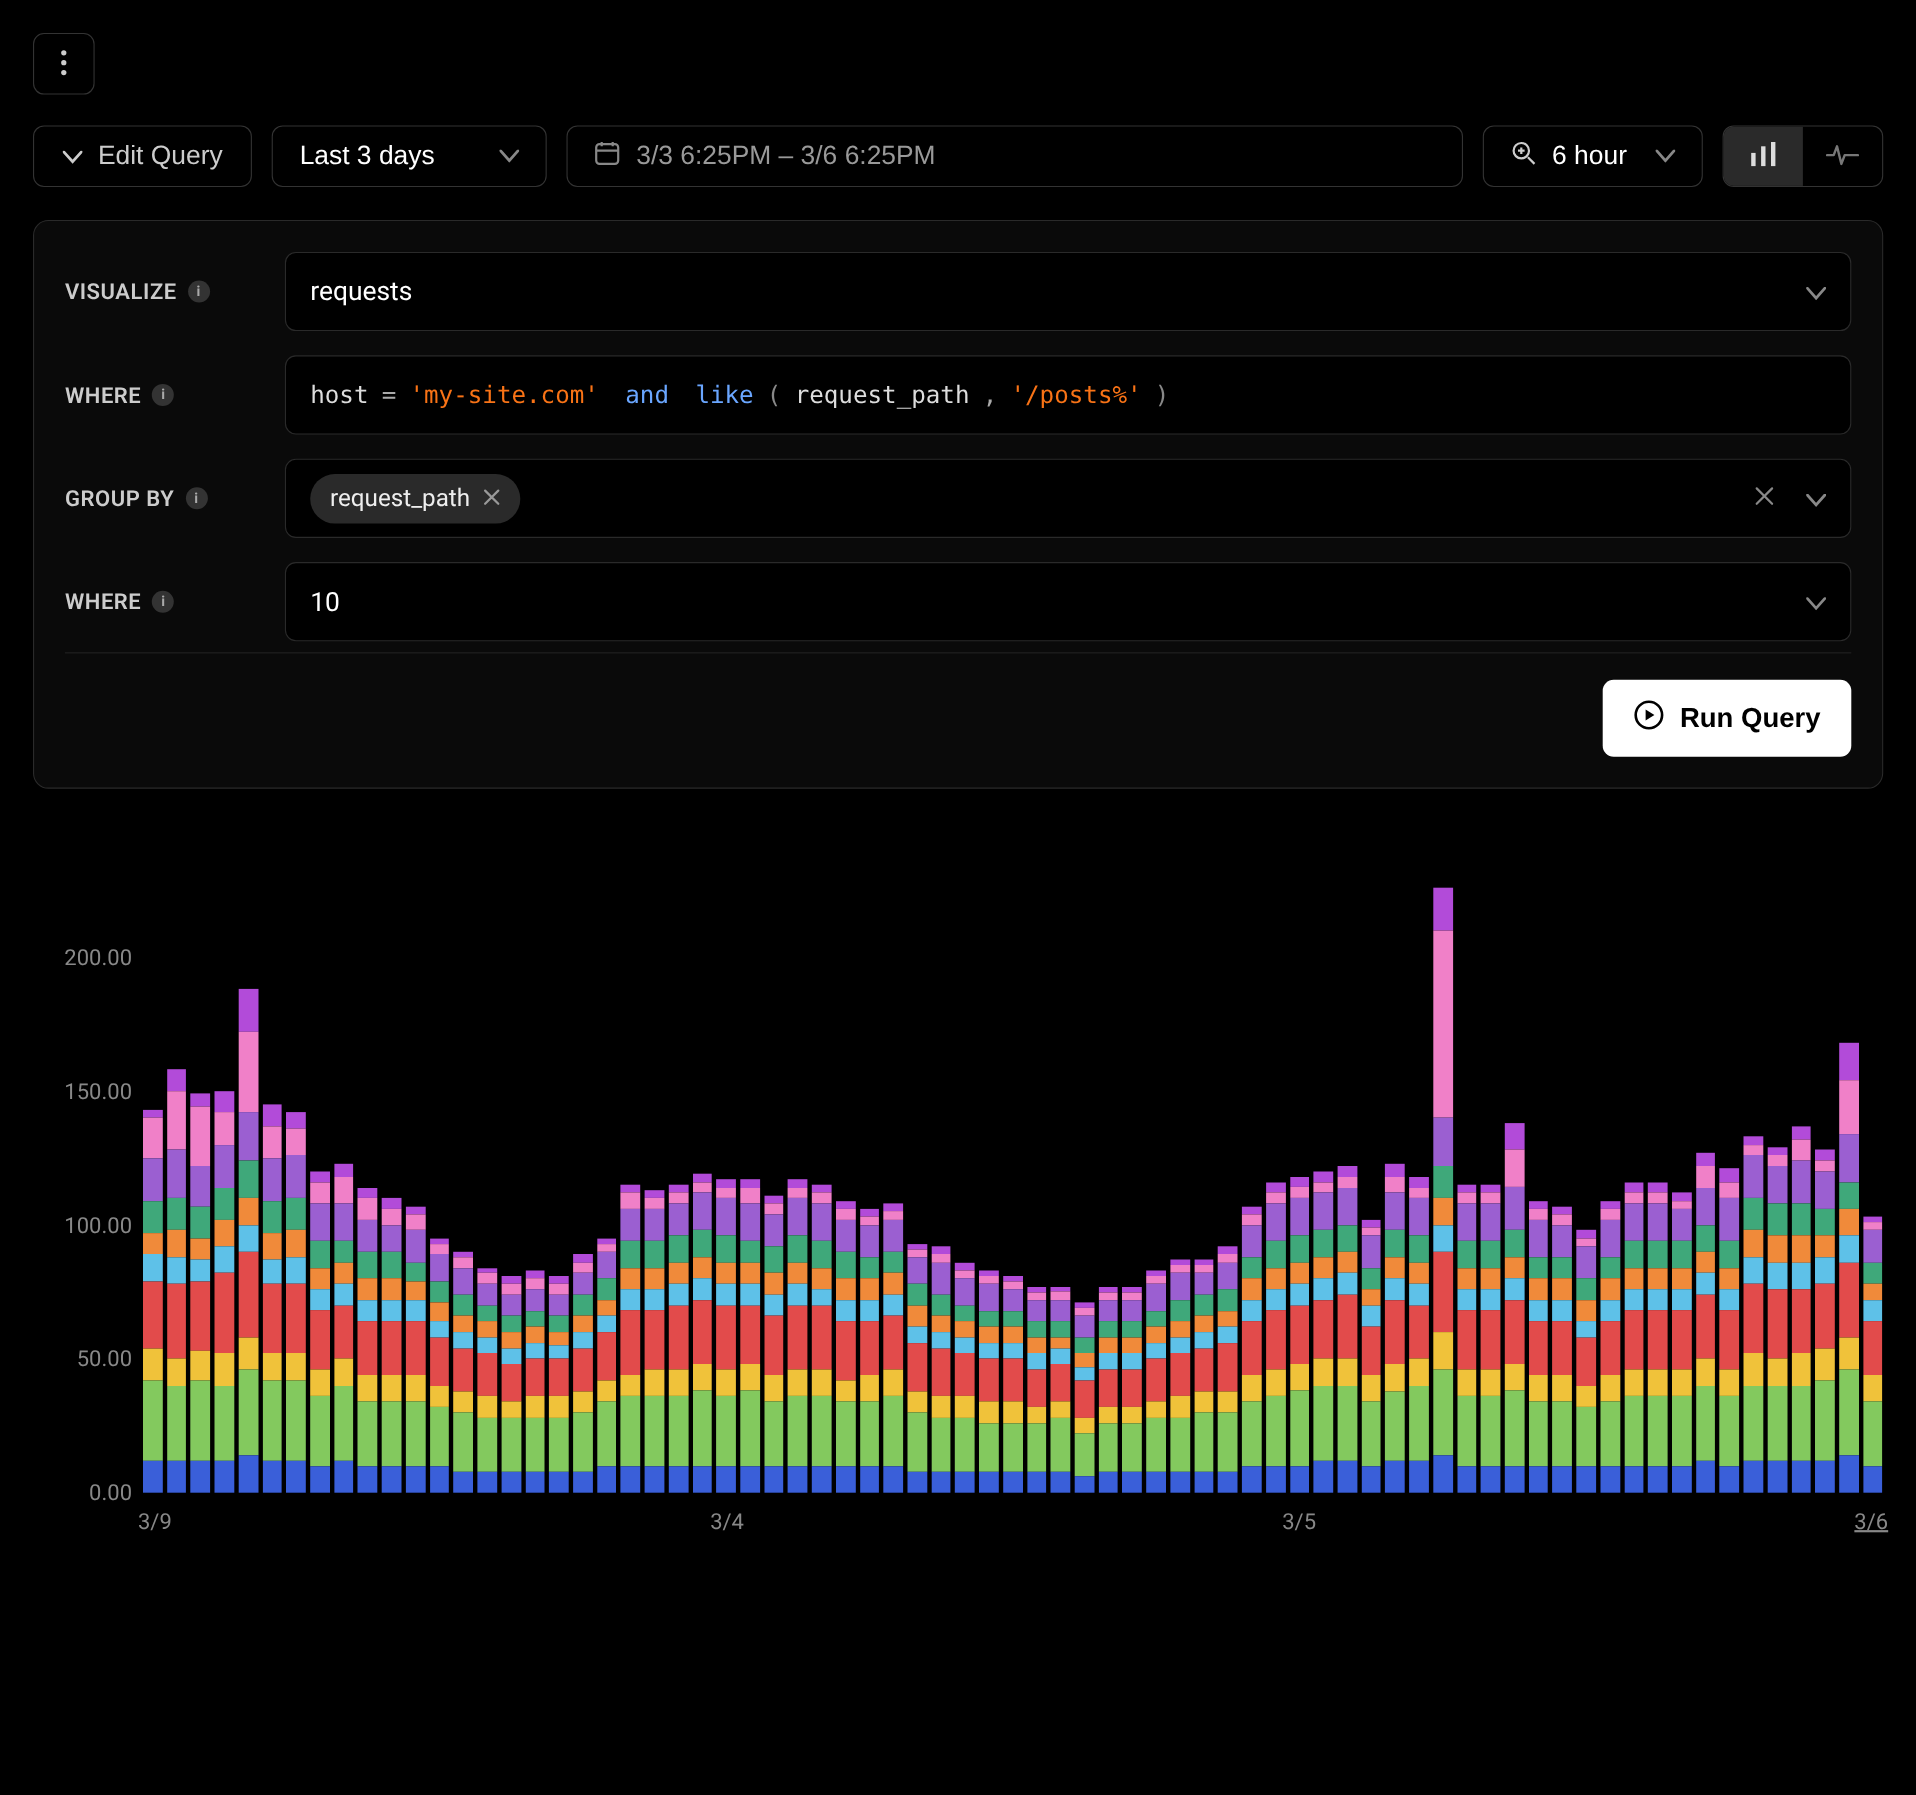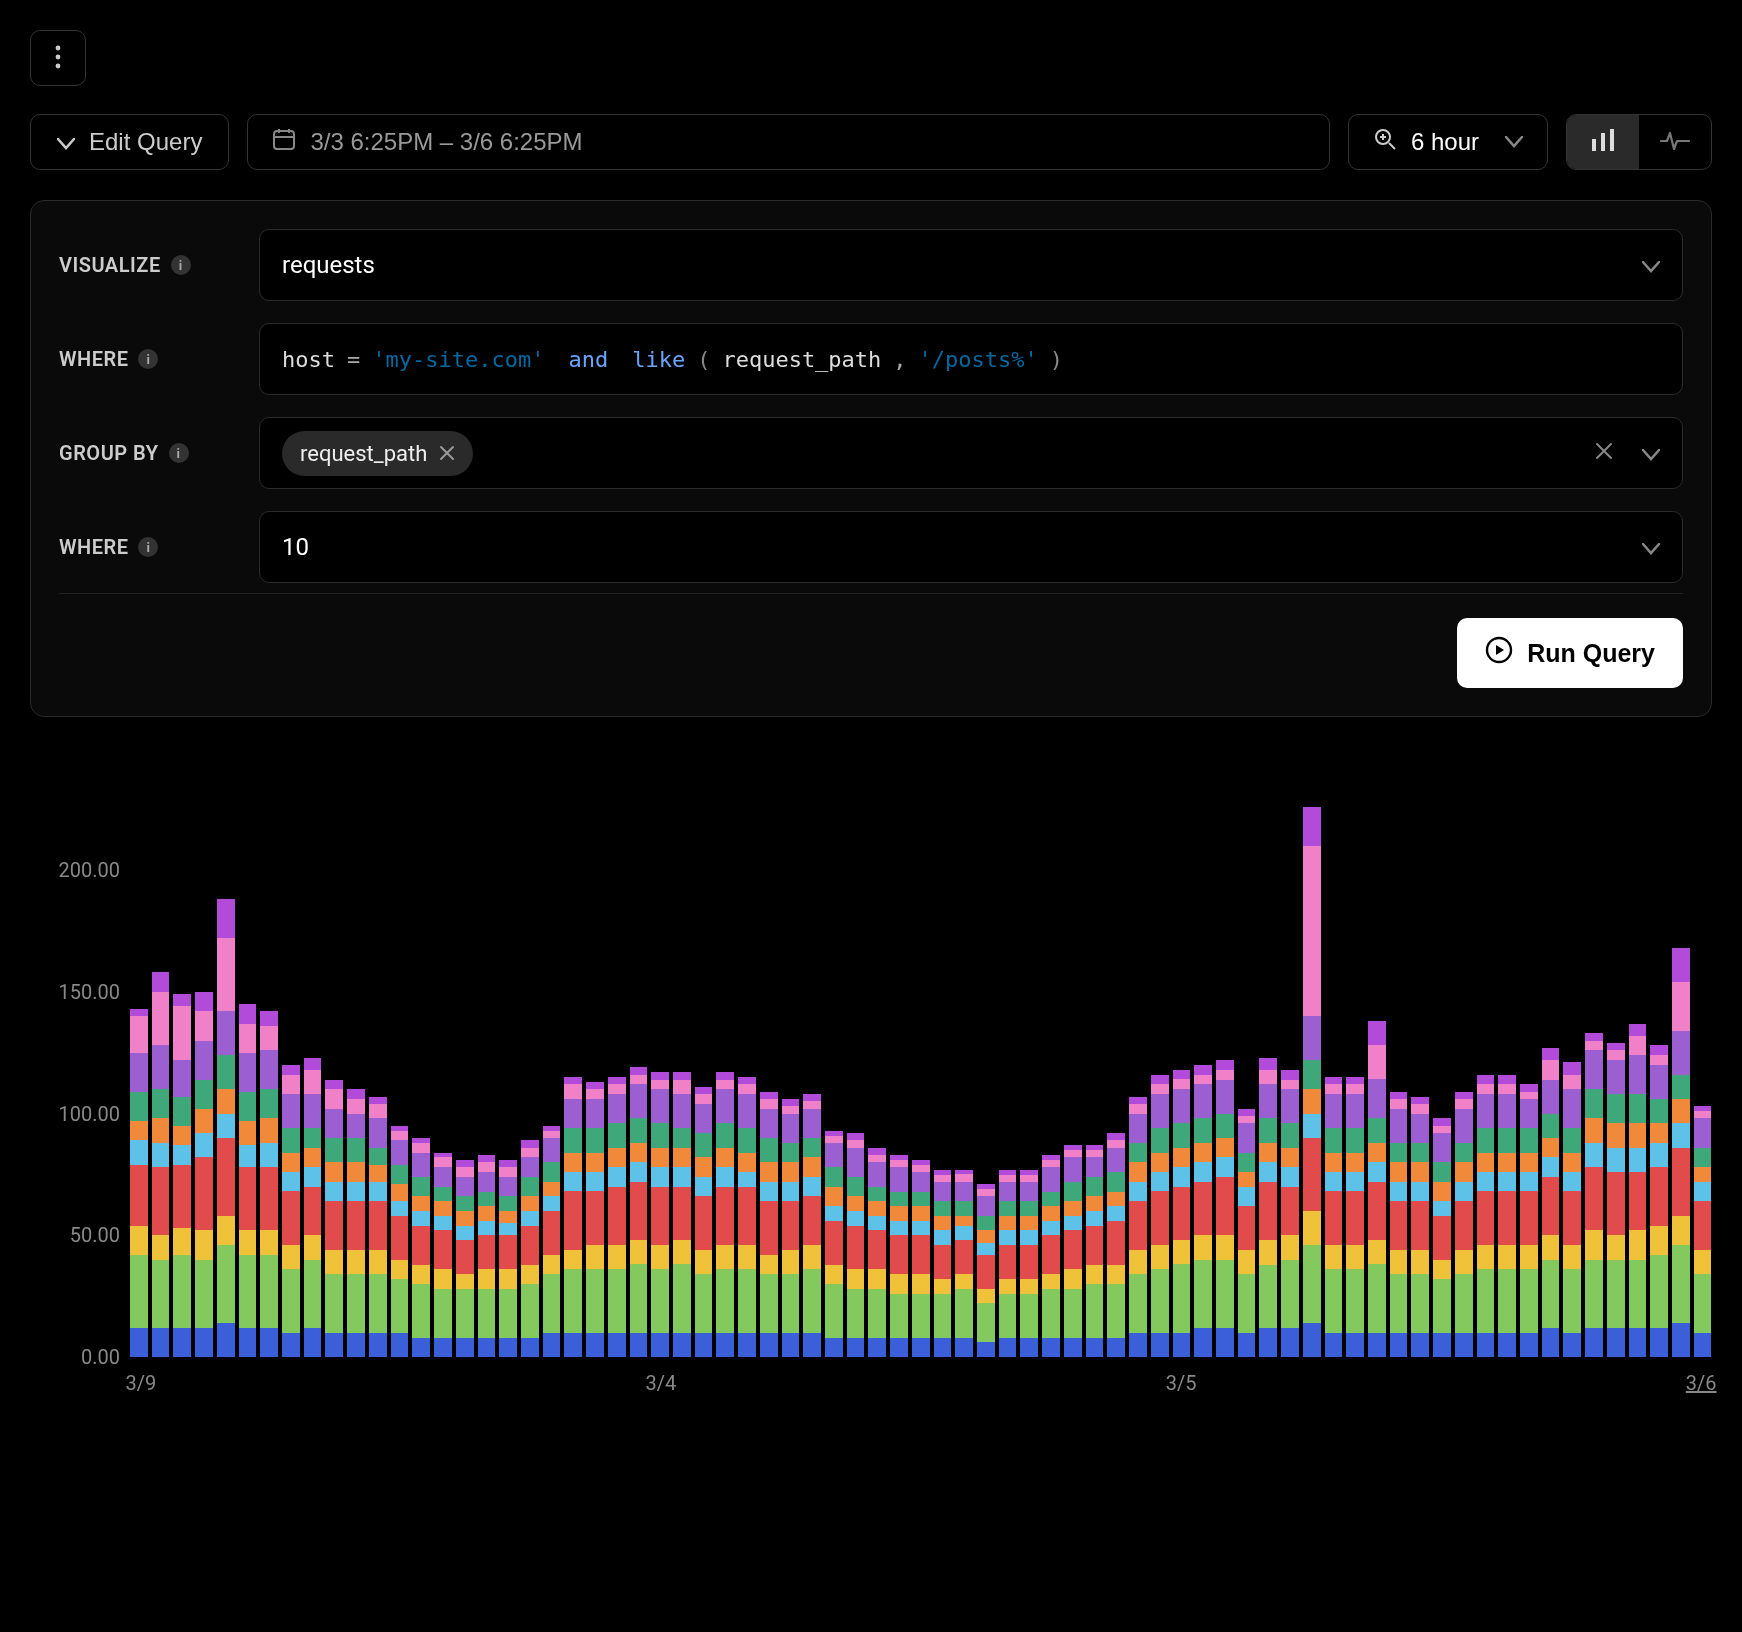--- a/index.html
+++ b/index.html
@@ -119,21 +119,21 @@
     display: flex;
     align-items: center;
     gap: 12px;
   }
   .form-field .chev-r { margin-left: auto; }
   .code-field {
     font-family: "SF Mono", ui-monospace, Menlo, Consolas, monospace;
     font-size: 22px;
   }
   .tok-kw { color: #6aa6ff; }
-  .tok-str { color: #0369a1; }
+  .tok-str { color: #f97316; }
   .tok-fn { color: #6aa6ff; }
   .tok-id { color: #ddd; }
   .tok-op { color: #aaa; }
   .tok-paren { color: #888; }
   .chip {
     background: #2a2a2a;
     border-radius: 999px;
     padding: 10px 18px;
     display: inline-flex;
     align-items: center;
@@ -234,20 +234,28 @@
 <div class="controls-row">
   <button class="btn btn-edit">
     <span>
       <svg width="18" height="12" viewBox="0 0 18 12">
           <path d="M1 1l8 9 8-9" stroke="#ccc" stroke-width="2.5" fill="none" stroke-linecap="round"></path>
         </svg>
     </span>
     <span>Edit Query</span>
   </button>
 
+  <button class="btn btn-range" style="min-width:250px;">
+    <span>Last 3 days</span>
+    <span class="chev">
+      <svg width="18" height="12" viewBox="0 0 18 12">
+          <path d="M1 1l8 9 8-9" stroke="#888" stroke-width="2.5" fill="none" stroke-linecap="round"></path>
+        </svg>
+    </span>
+  </button>
 
   <button class="btn btn-date">
     <span>
       <svg width="24" height="24" viewBox="0 0 24 24">
           <rect x="2" y="4" width="20" height="18" rx="3" stroke="#888" stroke-width="2" fill="none"></rect>
           <line x1="2" y1="10" x2="22" y2="10" stroke="#888" stroke-width="2"></line>
           <line x1="7" y1="2" x2="7" y2="6" stroke="#888" stroke-width="2"></line>
           <line x1="17" y1="2" x2="17" y2="6" stroke="#888" stroke-width="2"></line>
         </svg>
     </span>

